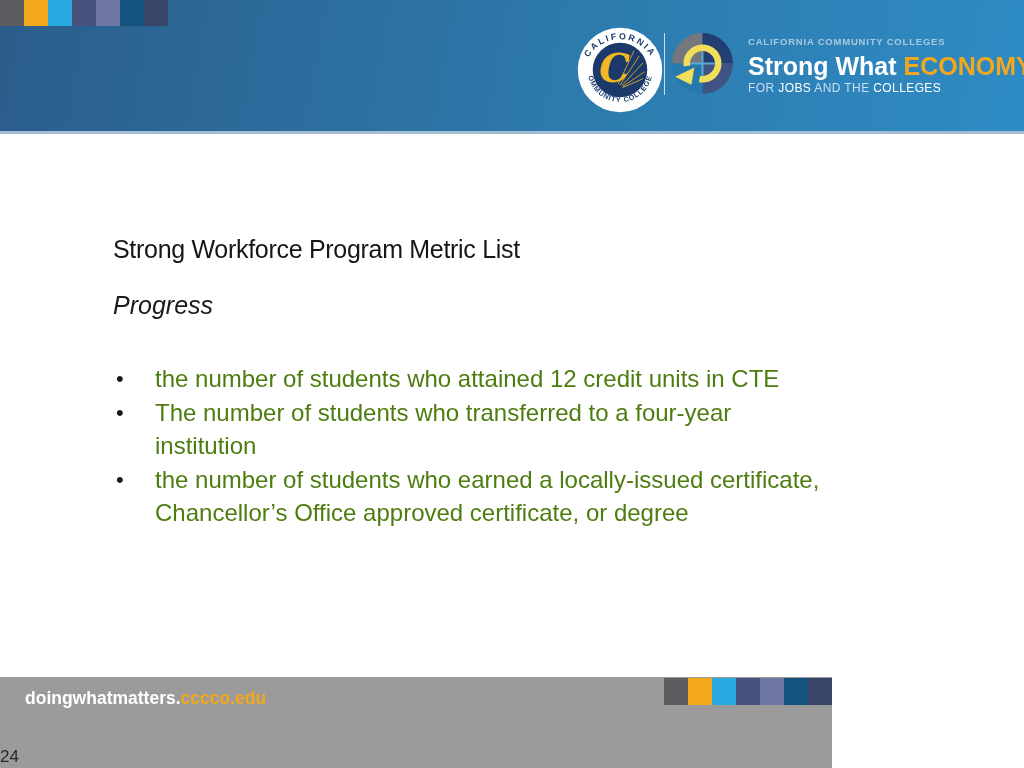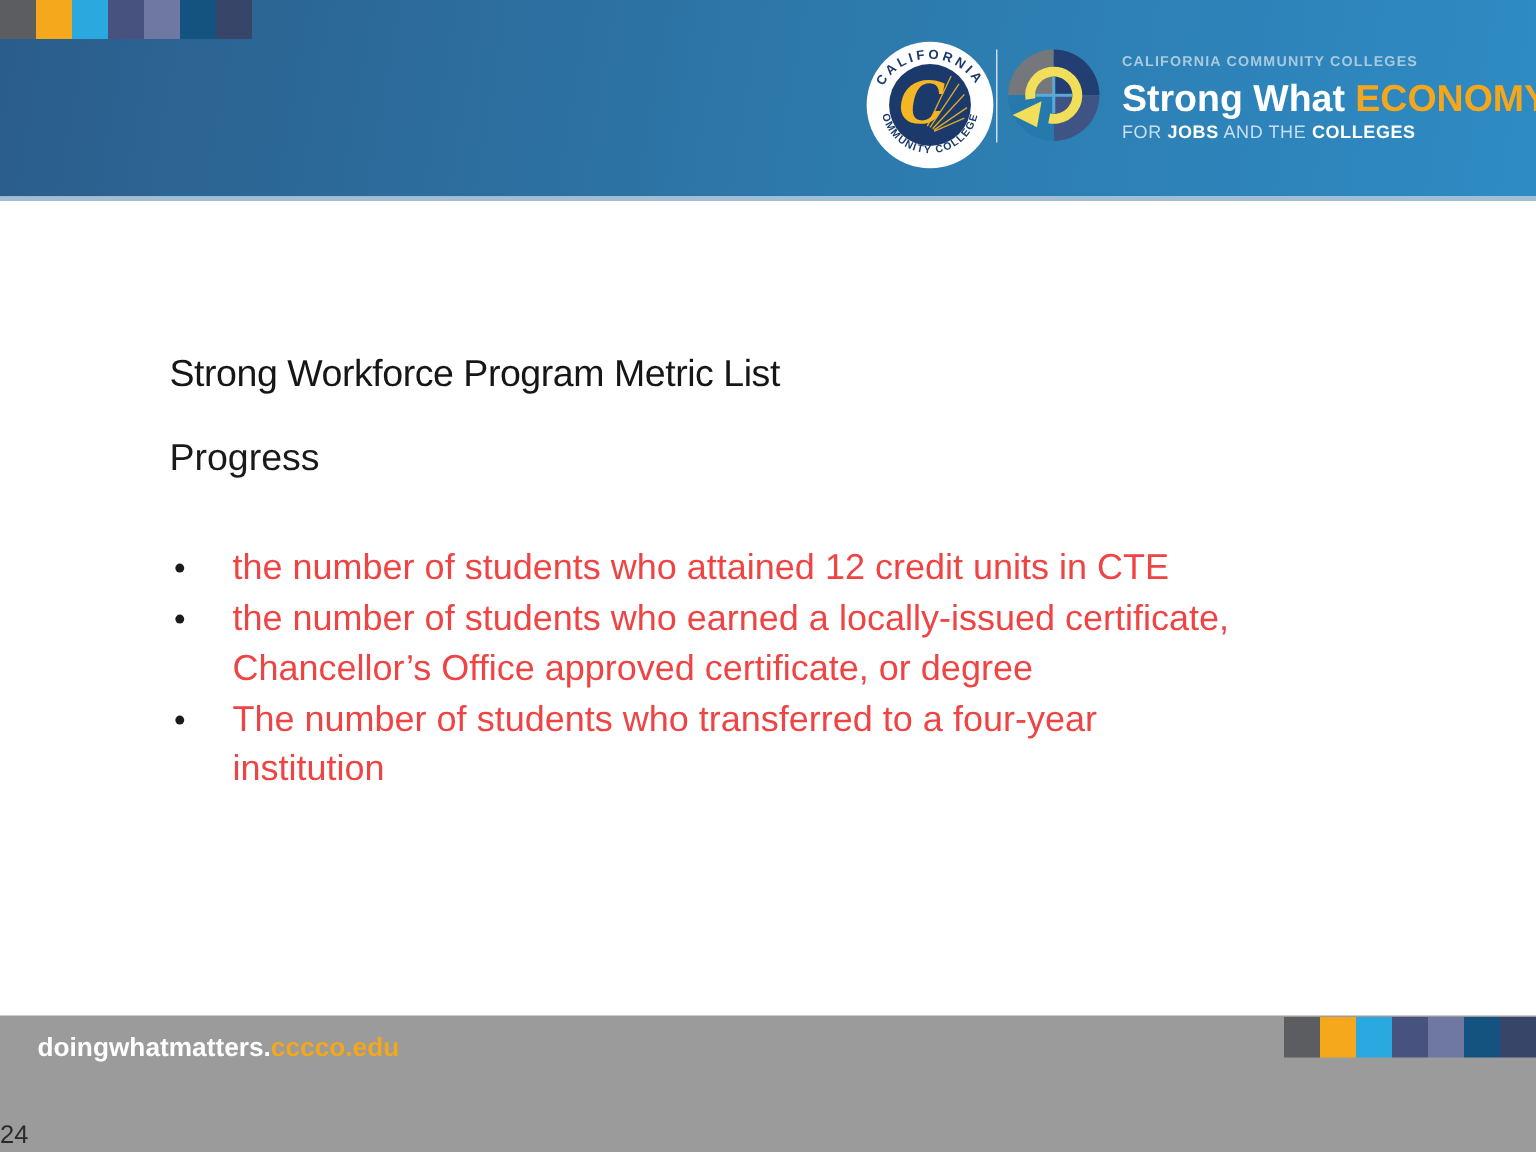--- a/index.html
+++ b/index.html
@@ -31,46 +31,46 @@
   .dwm-logo{position:absolute;left:94px;top:5px;width:65px;height:65px;}
 
   .brand-text{position:absolute;left:172px;top:10px;width:300px;white-space:nowrap;}
   .brand-eyebrow{
     font-size:9.5px;letter-spacing:.8px;color:#a9cade;font-weight:bold;
   }
   .brand-main{margin-top:2px;font-size:25px;font-weight:bold;line-height:27px;color:#ffffff;}
   .brand-main .gold{color:#f2a71d;}
   .brand-main .tm{font-size:10px;vertical-align:super;color:#e8eff5;font-weight:bold;}
   .brand-tagline{margin-top:1px;font-size:12px;letter-spacing:.4px;color:#c9dff0;}
-  .brand-tagline .b{font-weight:bold;color:#ffffff;}
+  .brand-tagline .b{font-weight:normal;color:#ffffff;}
 
   
   .content-title{
     position:absolute;left:113px;top:218px;
     font-size:25px;font-weight:normal;letter-spacing:-.3px;color:#161616;
   }
   .content-subtitle{
     position:absolute;left:113px;top:291px;
-    font-size:25px;color:#1a1a1a;
+    font-size:25px;font-style:italic;color:#1a1a1a;
   }
   .bullet-list{
     position:absolute;left:113px;top:362px;width:812px;
     margin:0;padding:0;list-style:none;
   }
   .bullet-list li{
     position:relative;padding-left:42px;margin:0;
-    font-size:24px;line-height:33.6px;color:#ef4444;white-space:pre-line;
+    font-size:24px;line-height:33.6px;color:#4d7c0f;white-space:pre-line;
   }
   .bullet-list li::before{
     content:"•";position:absolute;left:3px;top:0;font-size:22px;color:#1a1a1a;
   }
 
   
   .footer{
-    position:absolute;left:0;top:677px;width:1024px;height:91px;background:#9b9b9b;
+    position:absolute;left:0;top:677px;width:832px;height:91px;background:#9b9b9b;
   }
   .footer-site{
     position:absolute;left:25px;top:11px;font-size:17.5px;font-weight:bold;color:#ffffff;
   }
   .footer-site .gold{color:#f2a71d;}
   .page-number{
     position:absolute;left:0;top:70px;width:1024px;text-align:left;
     font-size:17px;color:#2a2a2a;
   }
 </style>
@@ -139,24 +139,24 @@
         <div class="brand-tagline"><span>FOR </span><span class="b">JOBS</span><span> AND THE </span><span class="b">COLLEGES</span></div>
       </div>
     </div>
   </div>
   <div class="header-bottom-line"></div>
 
   <h1 class="content-title">Strong Workforce Program Metric List</h1>
   <div class="content-subtitle">Progress</div>
   <ul class="bullet-list">
       <li>the number of students who attained 12 credit units in CTE</li>
+      <li>The number of students who transferred to a four-year
+institution</li>
       <li>the number of students who earned a locally-issued certificate,
 Chancellor’s Office approved certificate, or degree</li>
-      <li>The number of students who transferred to a four-year
-institution</li>
     </ul>
 
   <div class="footer">
     <div class="footer-site"><span>doingwhatmatters.</span><span class="gold">cccco.edu</span></div>
     <div class="squares squares-bottom">
         <div class="sq" style="background: rgb(91, 93, 96);"></div>
         <div class="sq" style="background: rgb(245, 168, 28);"></div>
         <div class="sq" style="background: rgb(42, 169, 224);"></div>
         <div class="sq" style="background: rgb(71, 83, 126);"></div>
         <div class="sq" style="background: rgb(111, 119, 163);"></div>

